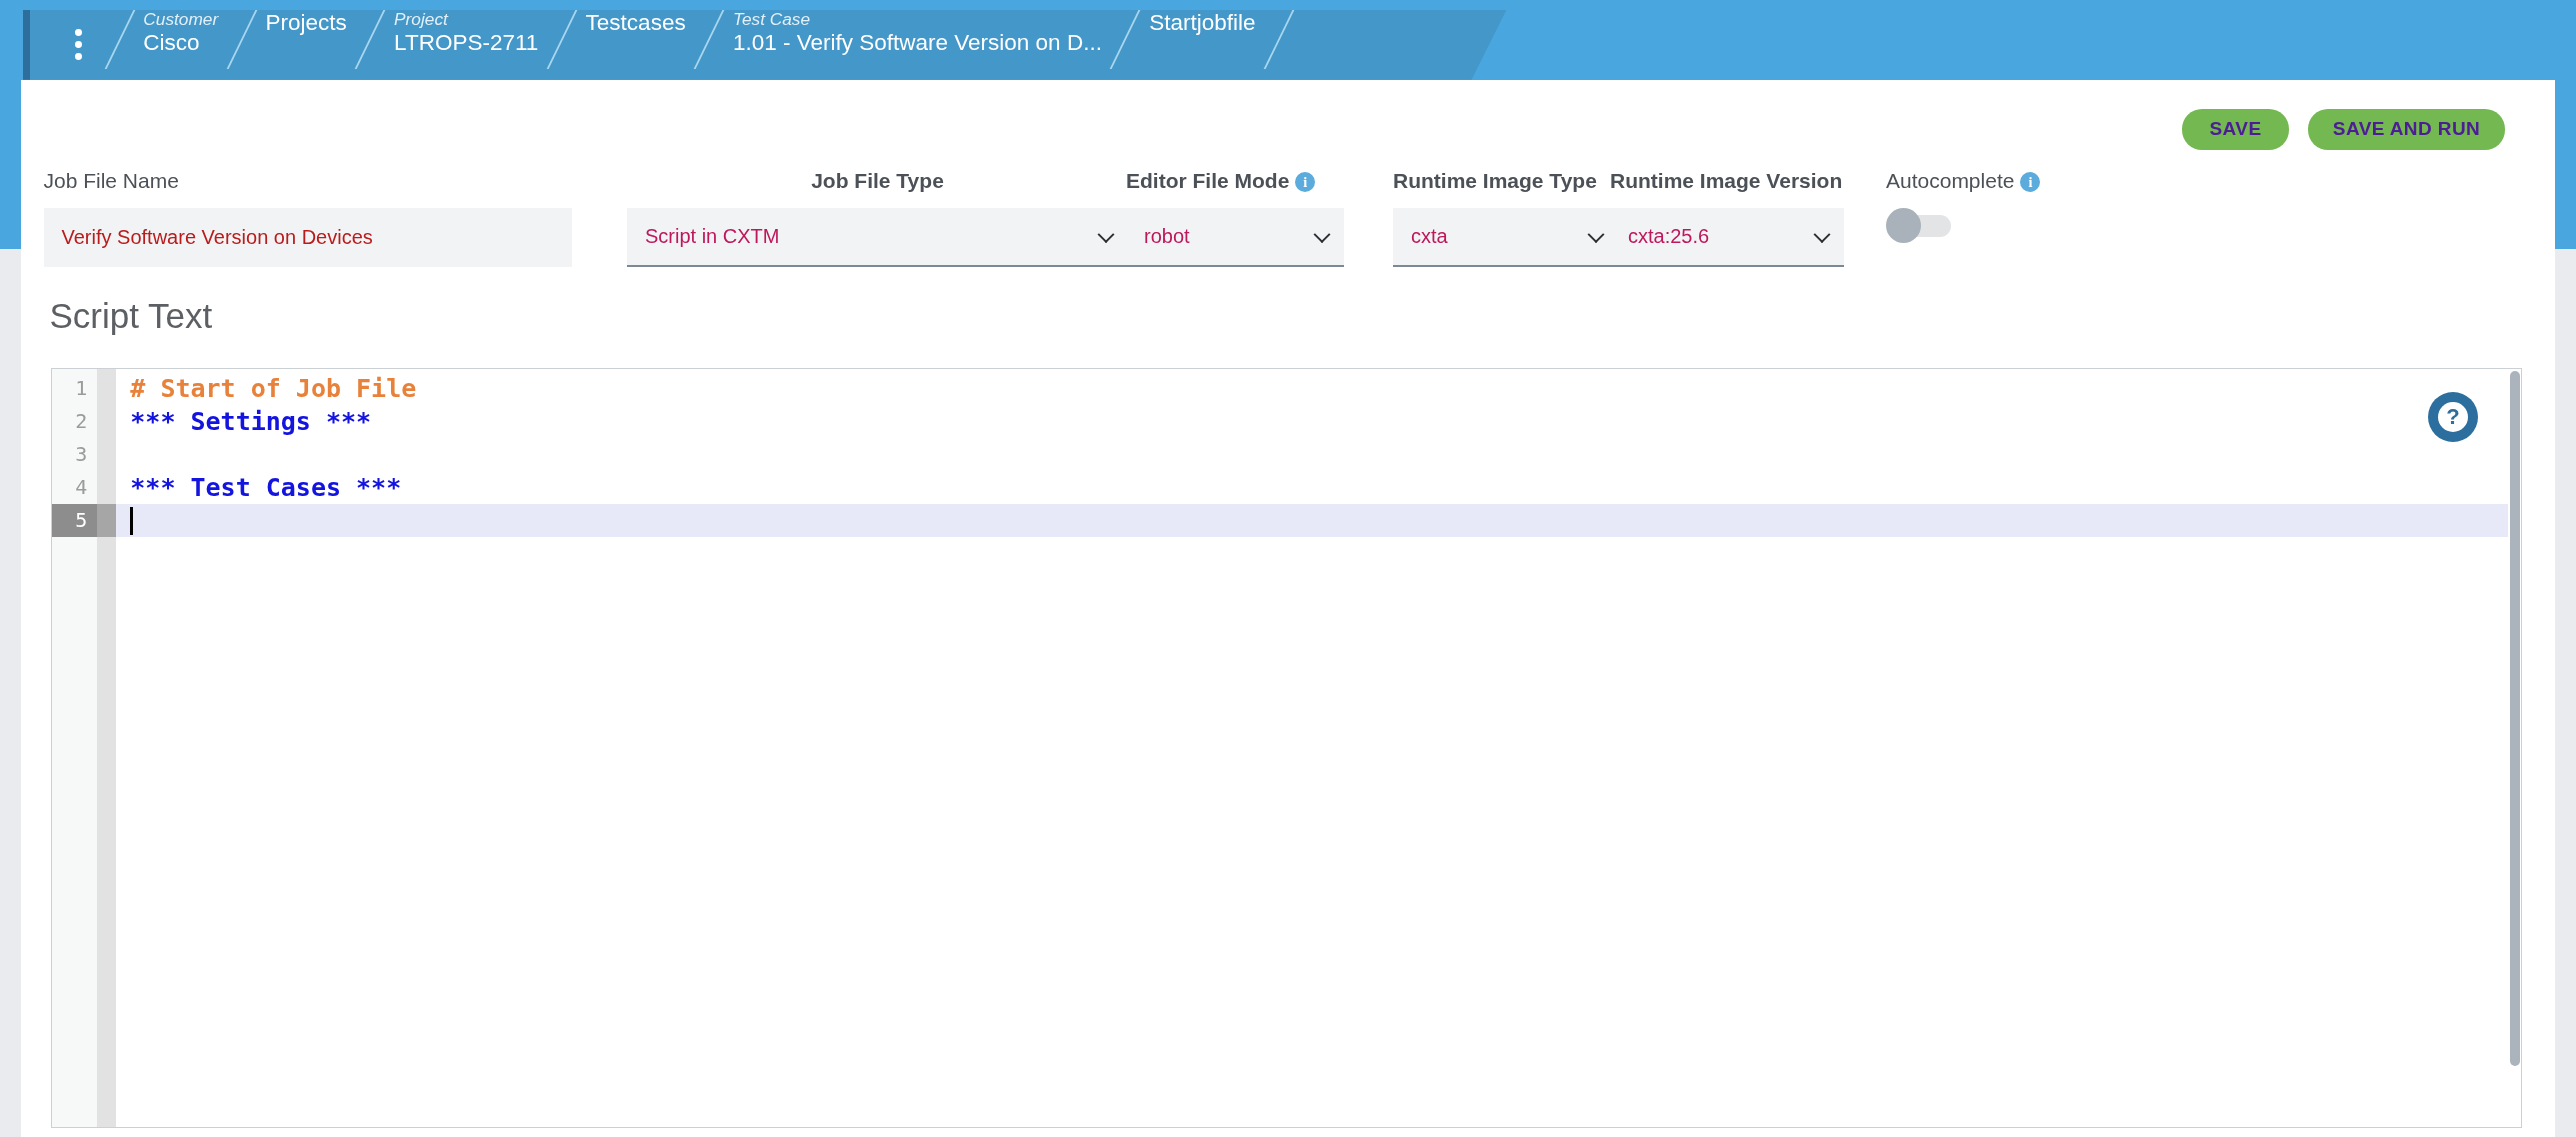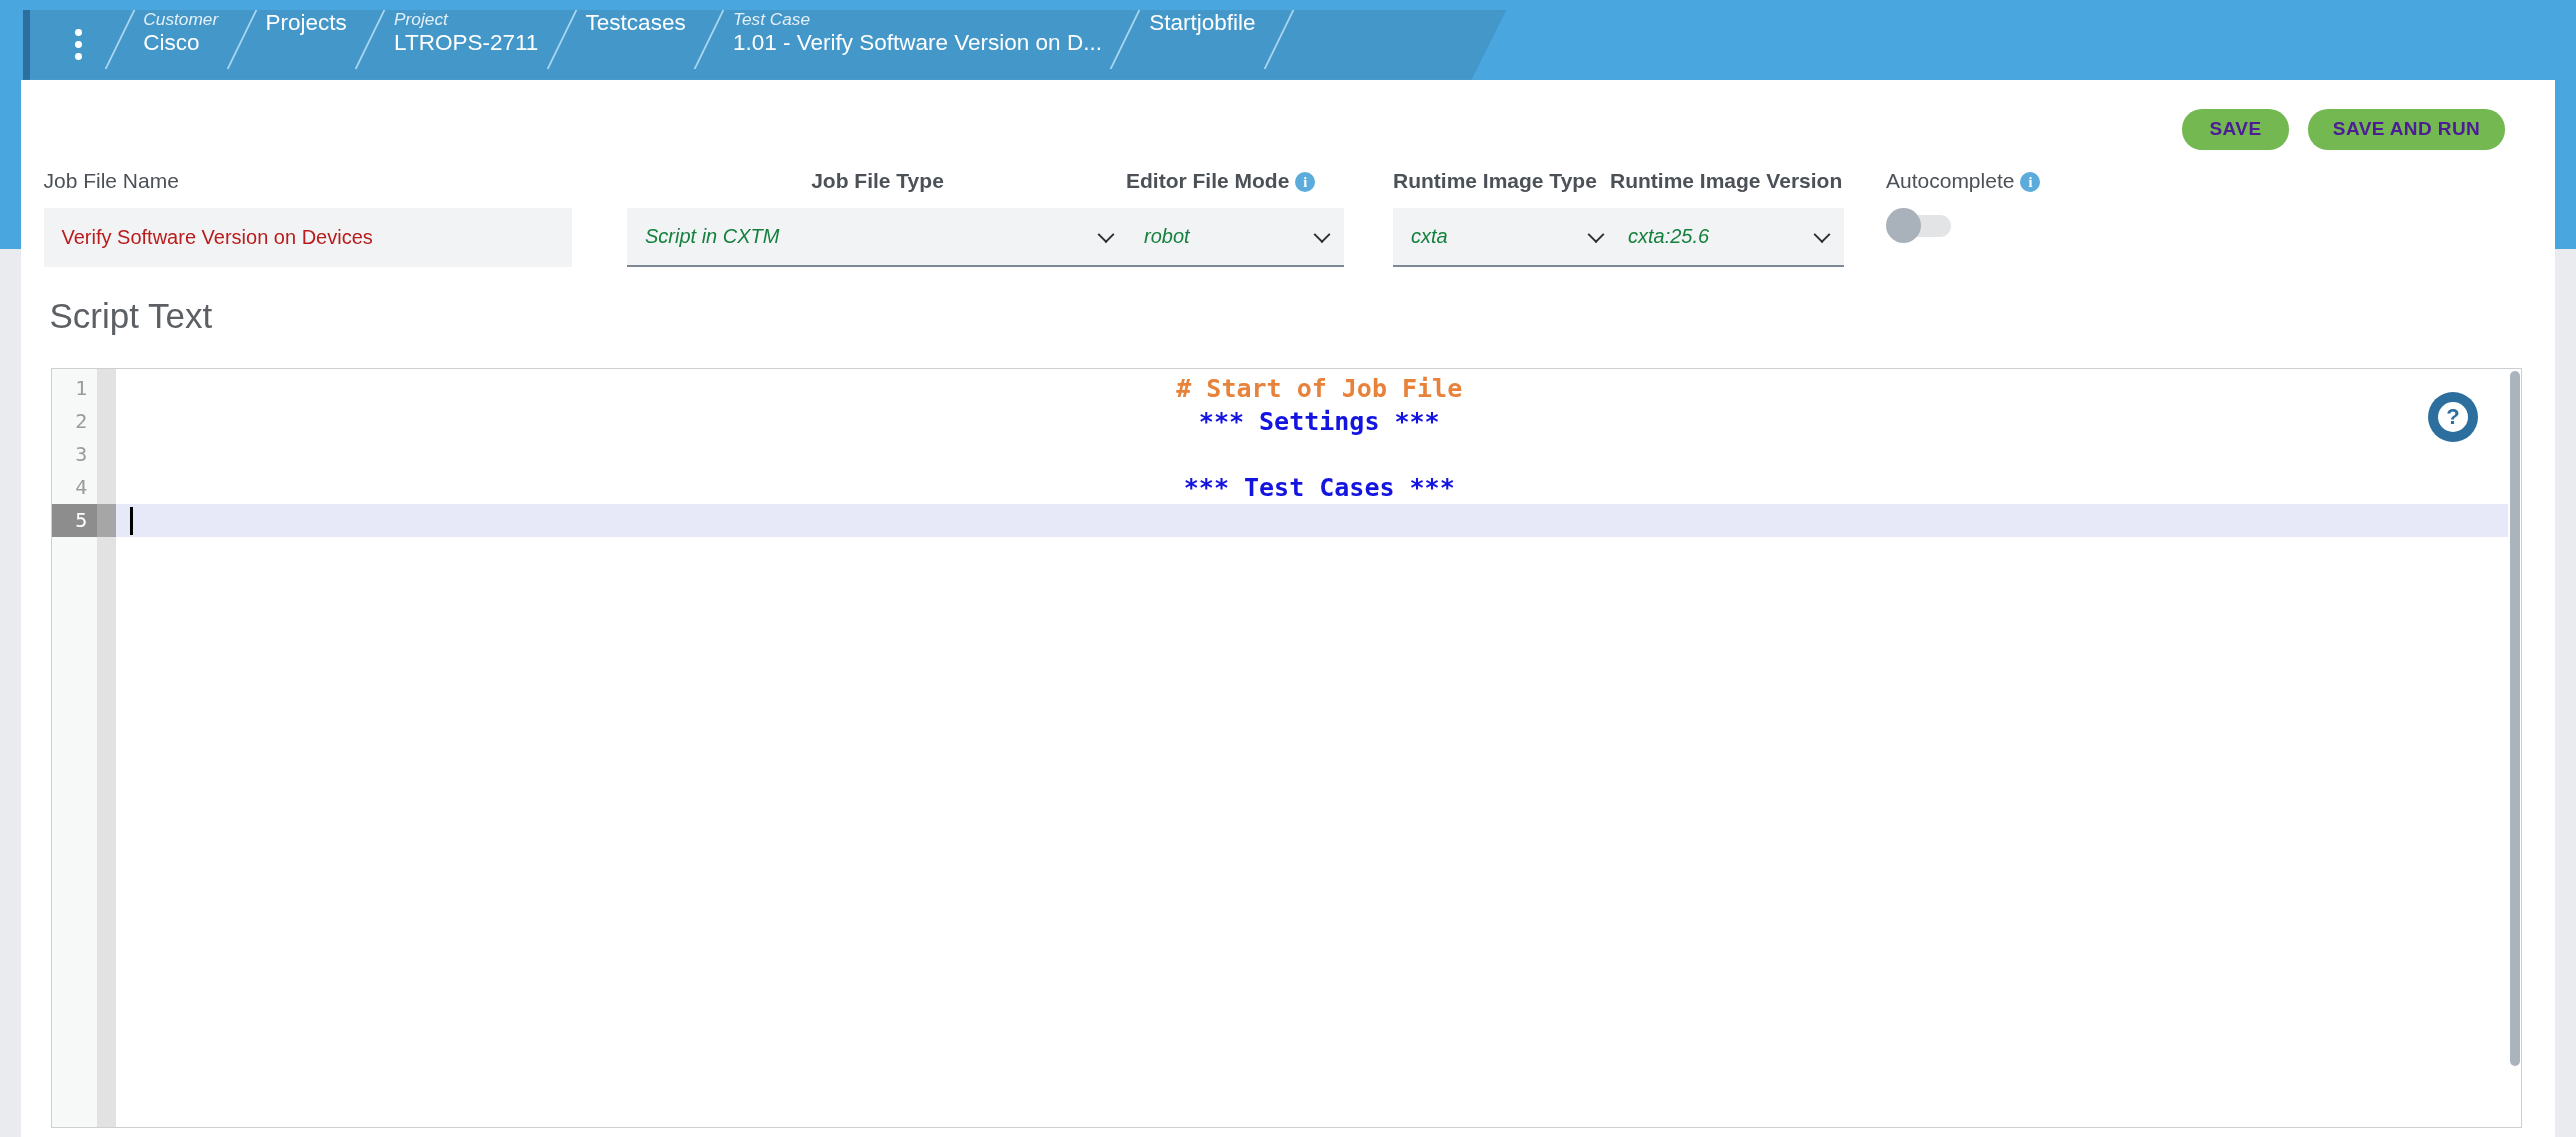--- a/index.html
+++ b/index.html
@@ -39,21 +39,21 @@
   .fgroup { position:absolute; top:89px; }
   .flabel { font-size:21px; color:#4b5157; height:24px; line-height:24px; margin-bottom:15px;
             white-space:nowrap; }
   .flabel.bold { font-weight:bold; }
   .info-icon { display:inline-block; width:20px; height:20px; border-radius:50%;
                background:#5bacdc; color:#fff; font-size:14.3px; font-weight:bold;
                text-align:center; line-height:20px; vertical-align:1.5px; margin-left:6px;
                font-family:"Liberation Serif",serif; cursor:pointer; }
   .control { height:59px; background:#f2f3f5; display:flex; align-items:center;
              padding:0 18px; font-size:20px; color:#3c4a5a; position:relative; }
-  .control.select { border-bottom:2.3px solid #7c8894; color:#15803d; cursor:pointer;font-style:italic; }
+  .control.select { border-bottom:2.3px solid #7c8894; color:#be185d; cursor:pointer; }
   .chev { position:absolute; right:16.5px; top:50%; width:12px; height:12px;
           border-right:2.3px solid #2b2f33; border-bottom:2.3px solid #2b2f33;
           transform:translateY(-70%) rotate(45deg); }
   .g1 { left:22.5px;   width:528px; }
   .g2 { left:606px;  width:501px;text-align:center; }
   .g3 { left:1105px; width:218px; }
   .g4 { left:1336px; width:225px;margin-left:36px; }
   .g5 { left:1589px; width:234px; }
   .g6 { left:1865px; width:240px; }
   .toggle { position:relative; width:81px; height:36px; margin-top:10.5px; cursor:pointer; }
@@ -65,21 +65,21 @@
   
   .section-heading { position:absolute; left:28.5px; top:216px; font-size:35px; color:#5c5f63; }
 
   .editor { position:absolute; left:30px; top:288px; width:2471px; height:760px;
             border:1.5px solid #cbd0d5; background:#fff; overflow:hidden; }
   .gutter { position:absolute; left:0; top:0; bottom:0; width:64px; }
   .gutter-bg-num { position:absolute; left:0; top:0; bottom:0; width:45px; background:#f7f8f8; }
   .gutter-bg-strip { position:absolute; left:45px; top:0; bottom:0; width:19px; background:#e2e2e2; }
   .gutter-rows, .code-rows { position:absolute; top:3px; }
   .gutter-rows { left:0; width:64px; }
-  .code-rows { left:64px; right:12.8px;text-align:center; }
+  .code-rows { left:64px; right:12.8px; }
   .g-row { display:flex; height:33px; }
   .g-row .num { width:45px; text-align:right; padding-right:9.8px;
                 font-family:"DejaVu Sans Mono",monospace; font-size:20px; line-height:33px;
                 color:#9b9b9b; }
   .g-row .strip { width:19px; }
   .g-row.active .num { background:#8d8d8d; color:#fff; }
   .g-row.active .strip { background:#a6a6a6; }
   .c-row { position:relative; height:33px; line-height:33px; padding-left:14.3px;
            font-family:"DejaVu Sans Mono",monospace; font-size:25px; font-weight:bold;
            white-space:pre; }

